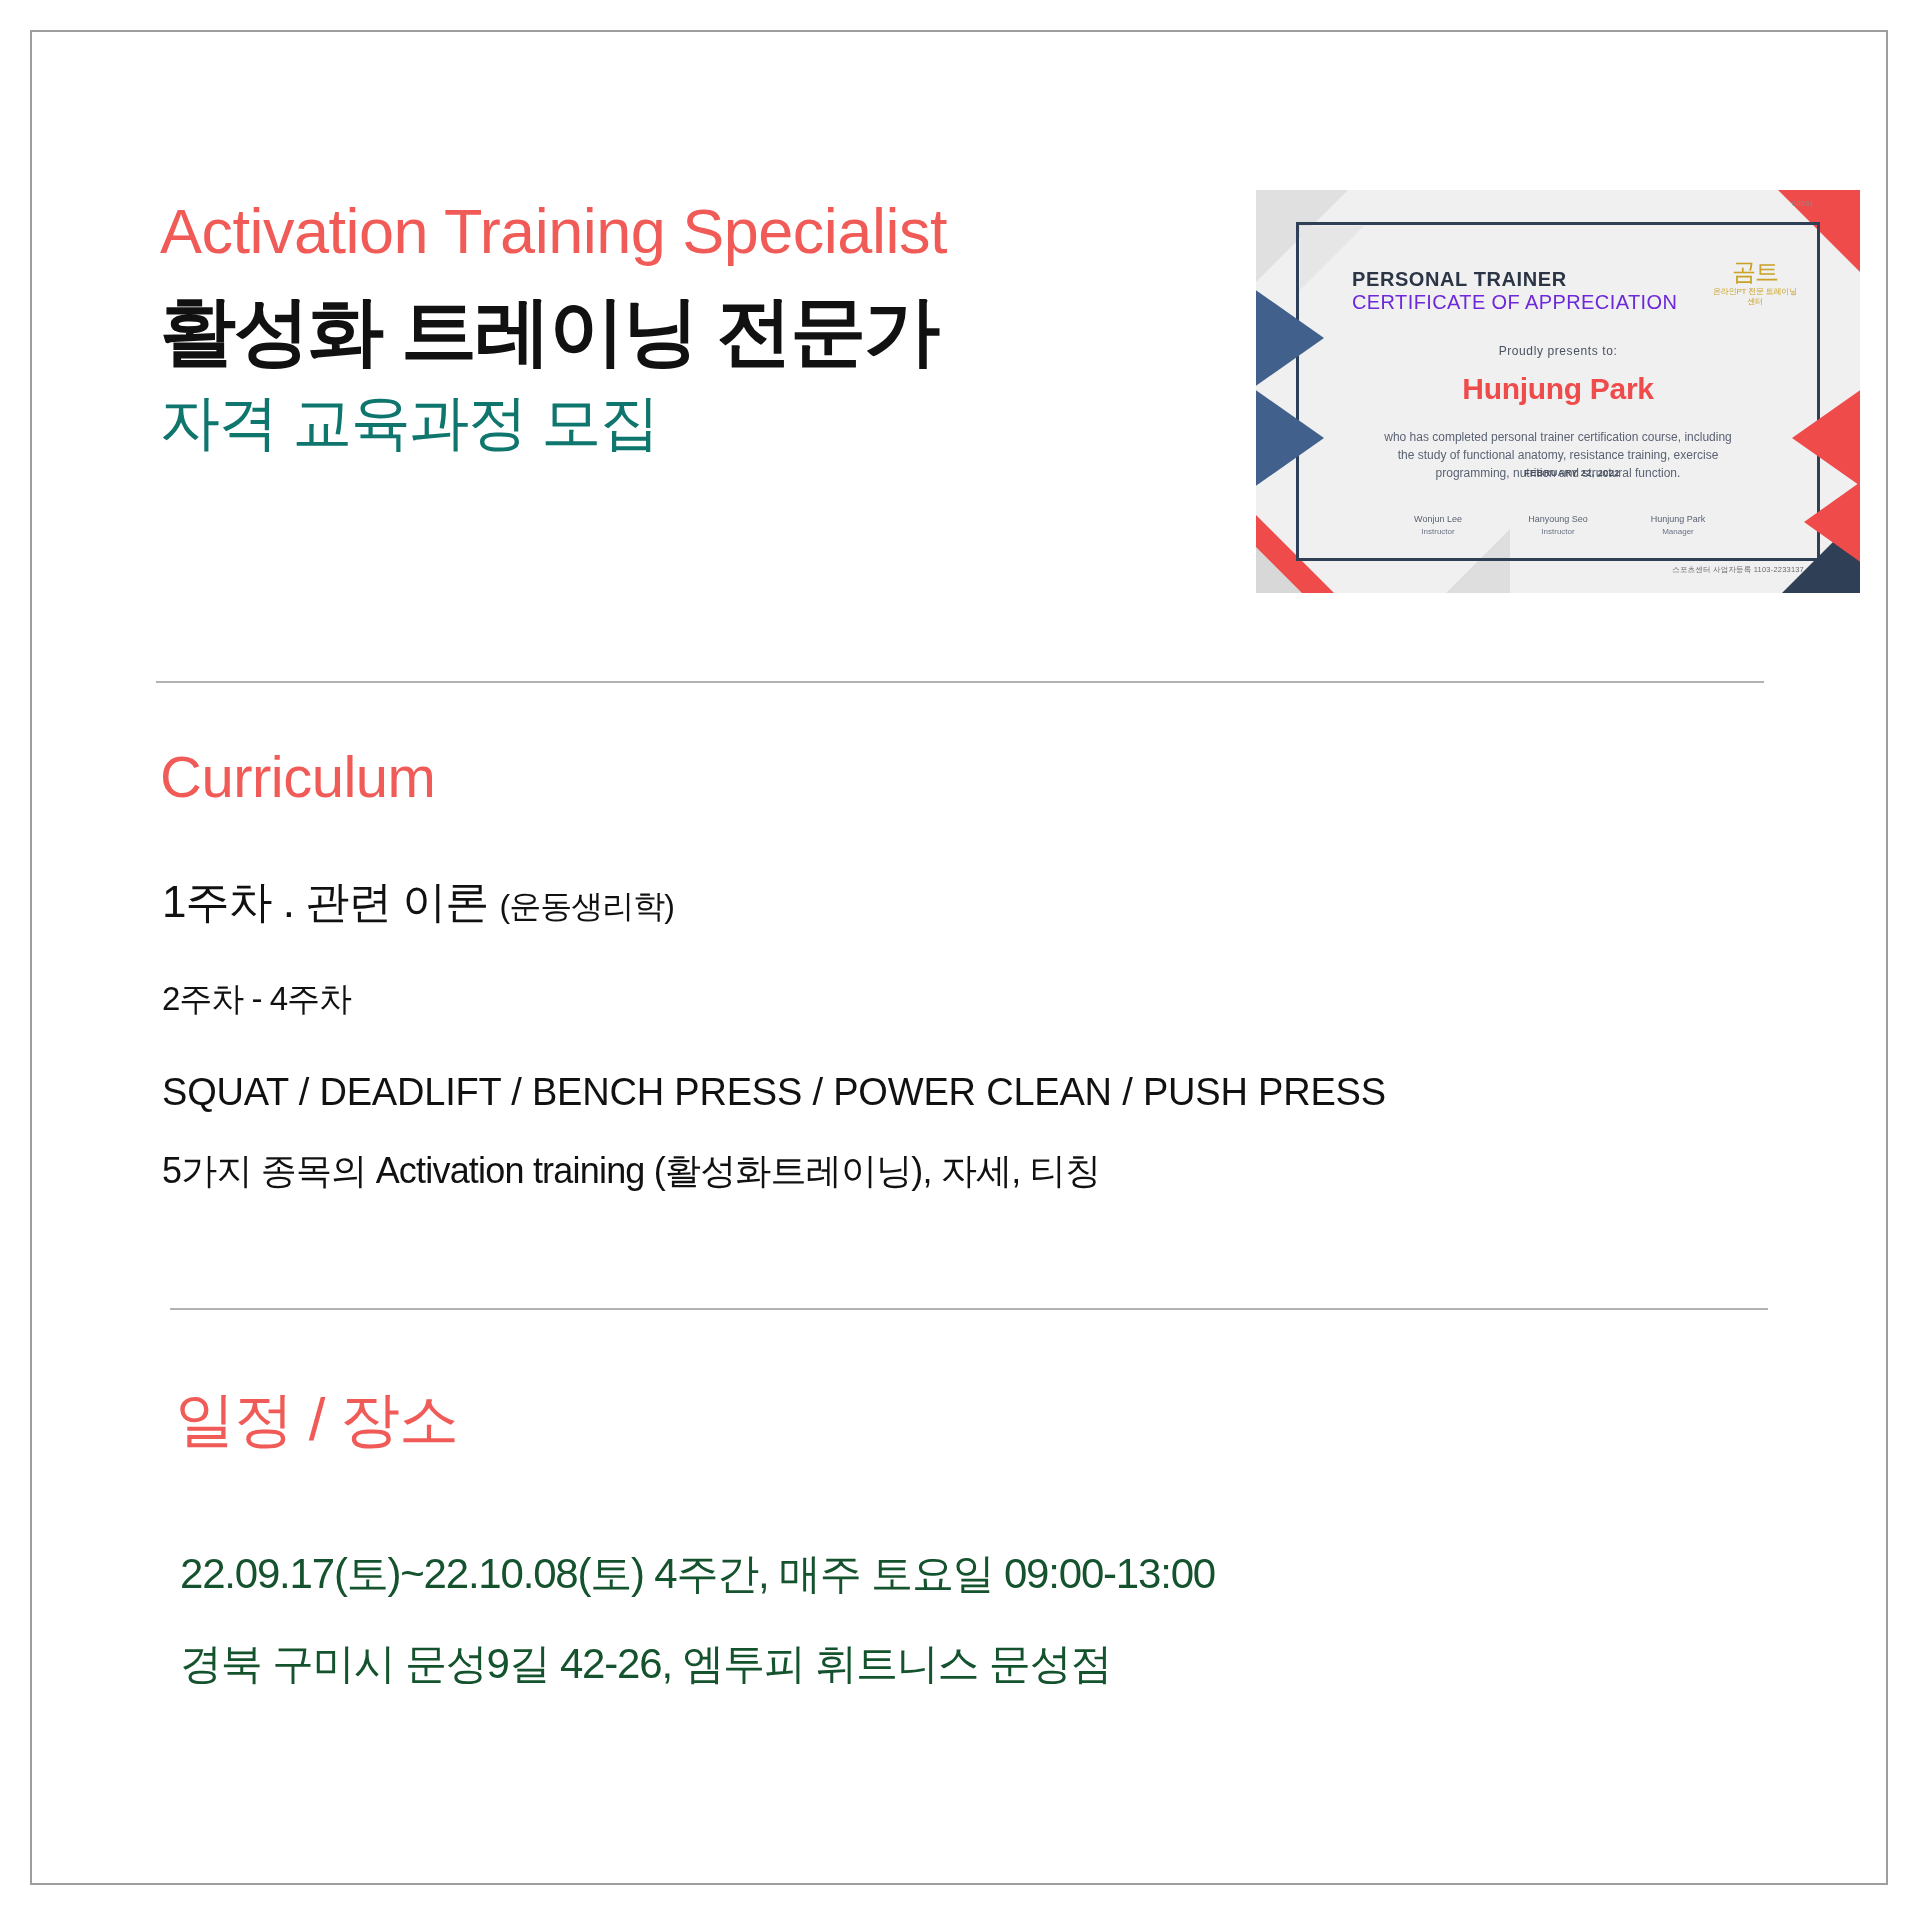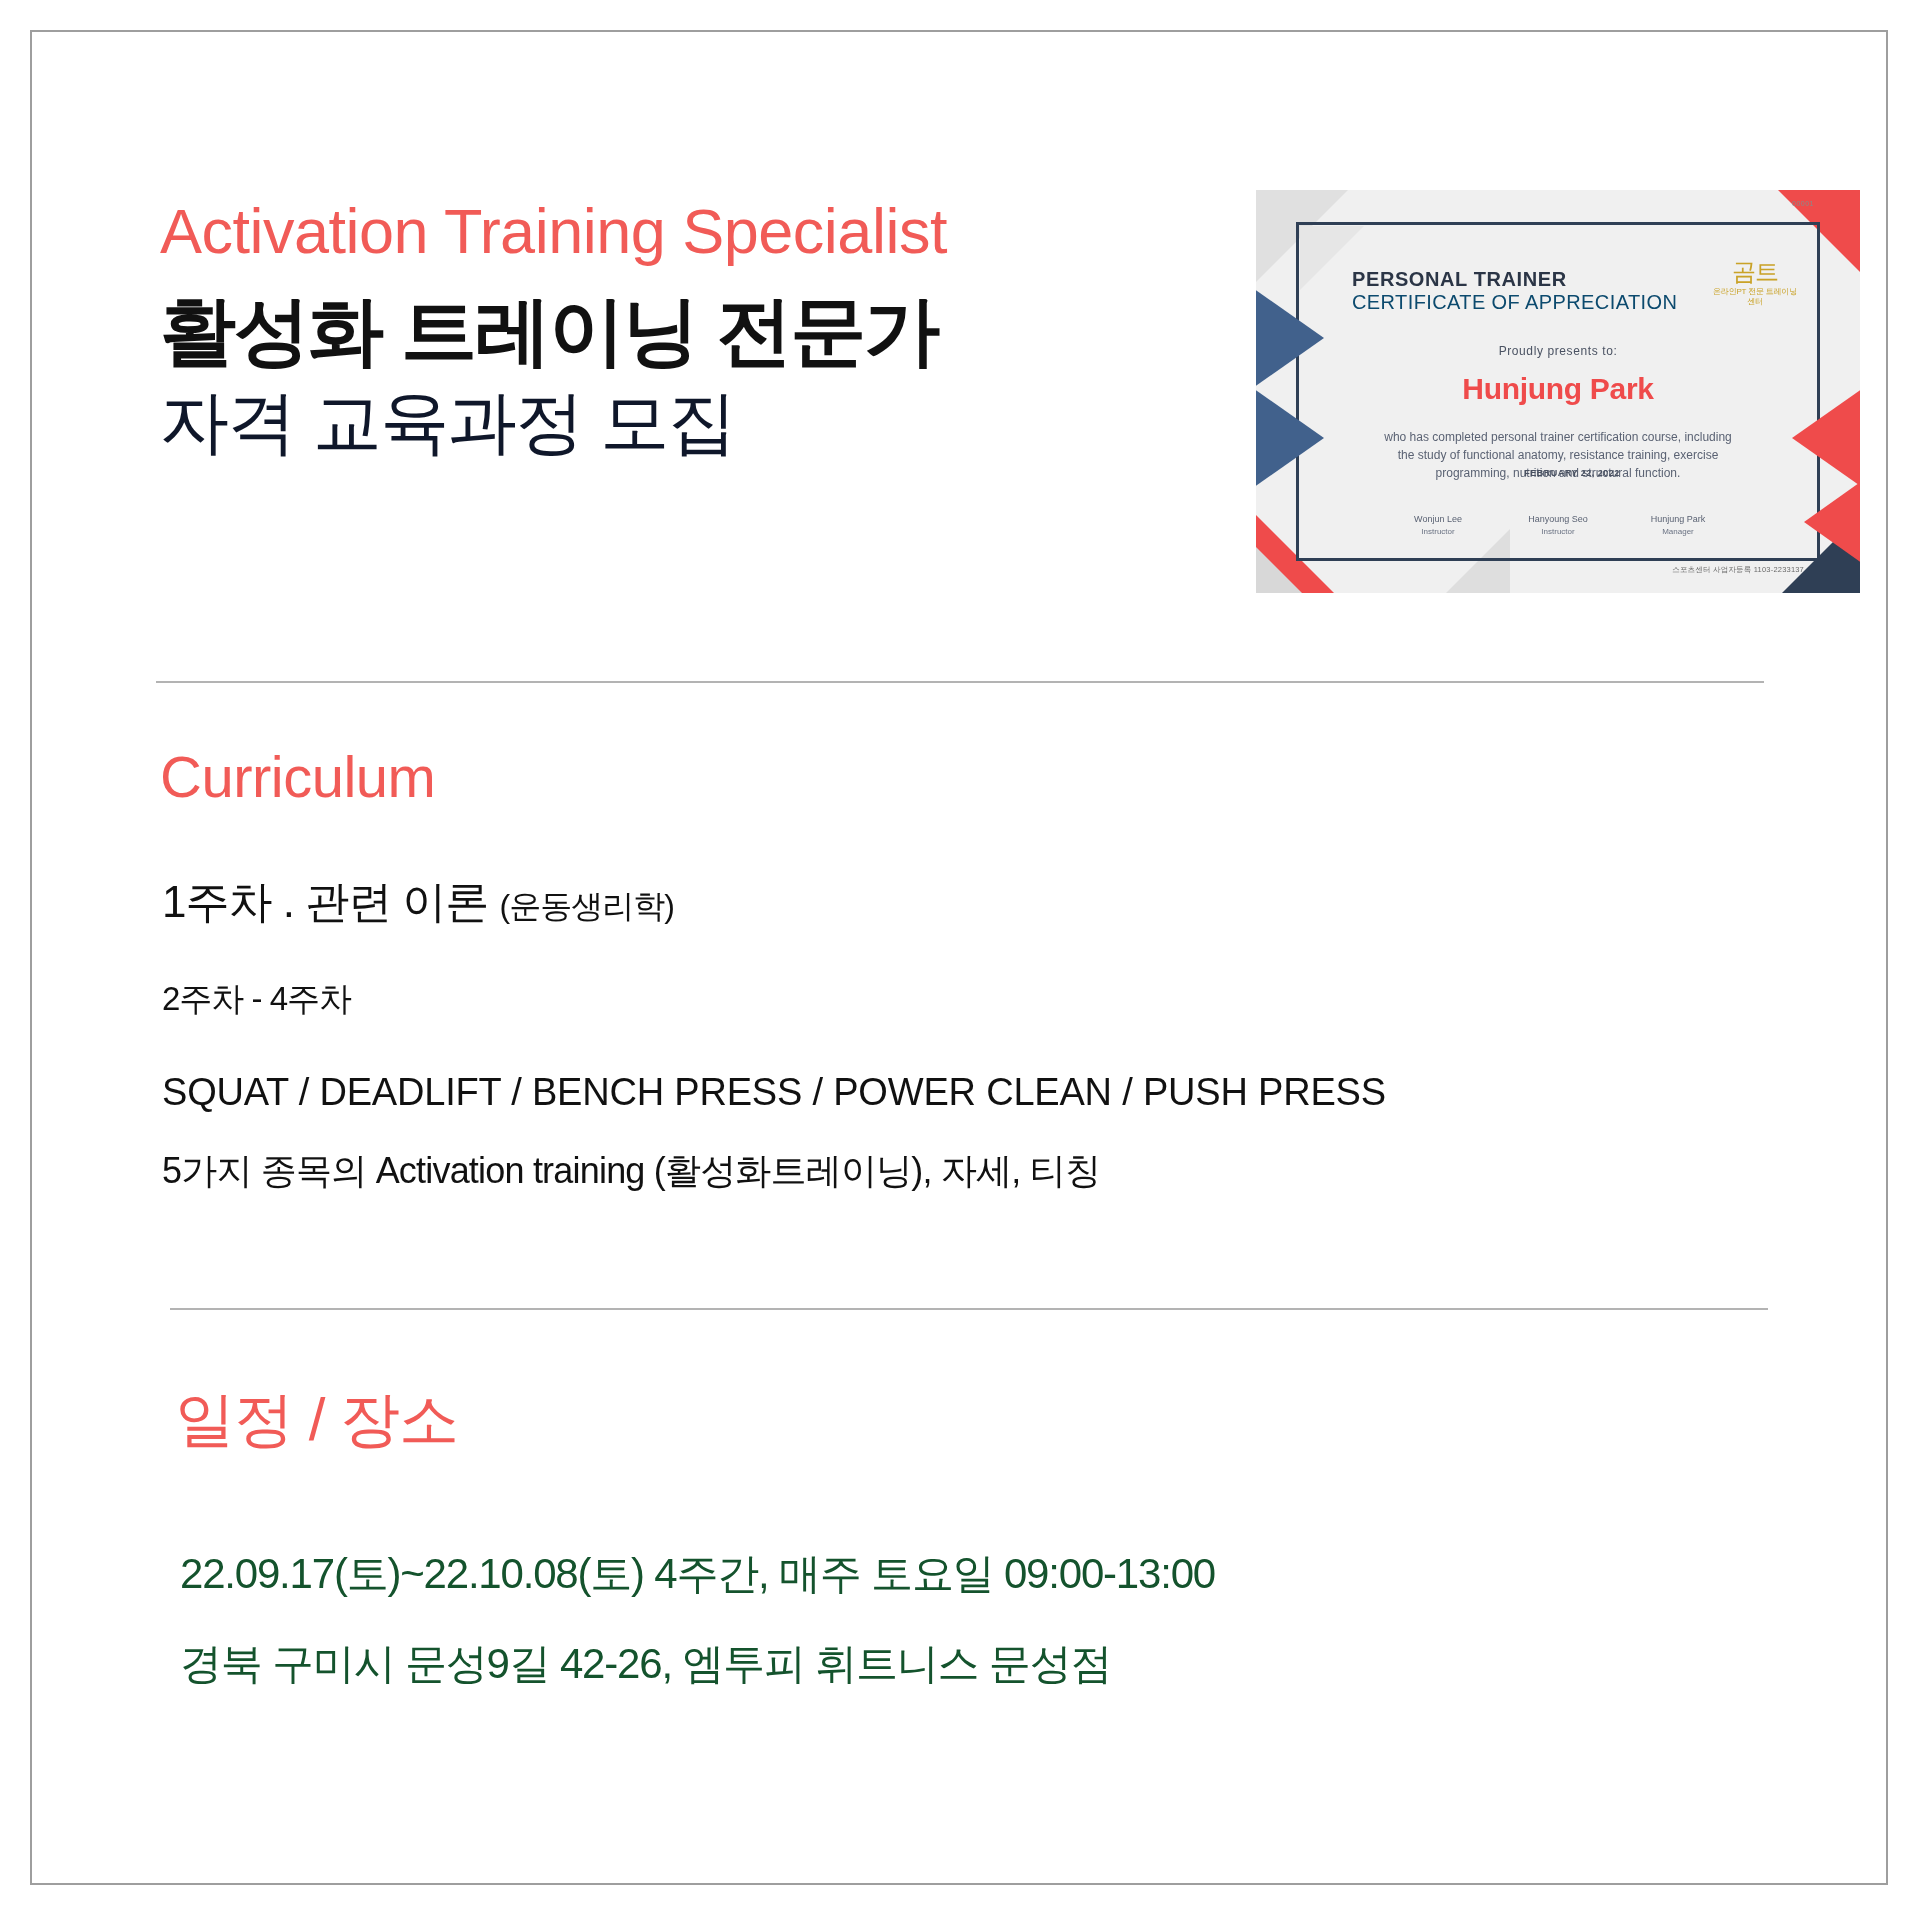--- a/index.html
+++ b/index.html
@@ -53,25 +53,25 @@
   .title-ko-main {
     color: #111111;
     font-size: 76px;
     font-weight: 700;
     line-height: 1.22;
     margin-top: 22px;
     letter-spacing: -2px;
     white-space: nowrap;
   }
   .title-ko-sub {
-    color: #0f172a;
-    font-size: 69px;
+    color: #0f766e;
+    font-size: 60px;
     font-weight: 400;
     line-height: 1.18;
-    margin-top: 4px;
+    margin-top: 10px;
     letter-spacing: -1.5px;
     white-space: nowrap;
   }
 
   
   .cert-wrap {
     position: absolute;
     left: 1256px;
     top: 190px;
     width: 570px;
@@ -185,21 +185,21 @@
   .cert-head-1 {
     font-size: 20px;
     font-weight: 700;
     color: #2b3546;
     letter-spacing: 0.6px;
     line-height: 1.15;
   }
   .cert-head-2 {
     font-size: 20px;
     font-weight: 400;
-    color: #0c4a6e;
+    color: #6d28d9;
     letter-spacing: 0.4px;
     line-height: 1.15;
   }
   .cert-logo {
     position: absolute;
     right: 62px;
     top: 70px;
     width: 86px;
     text-align: center;
   }

